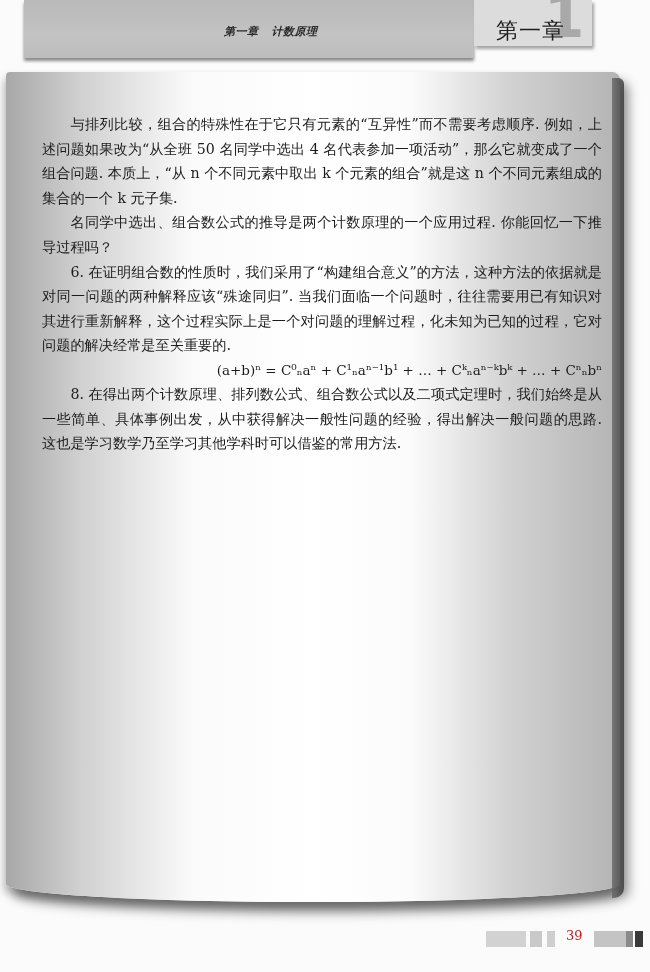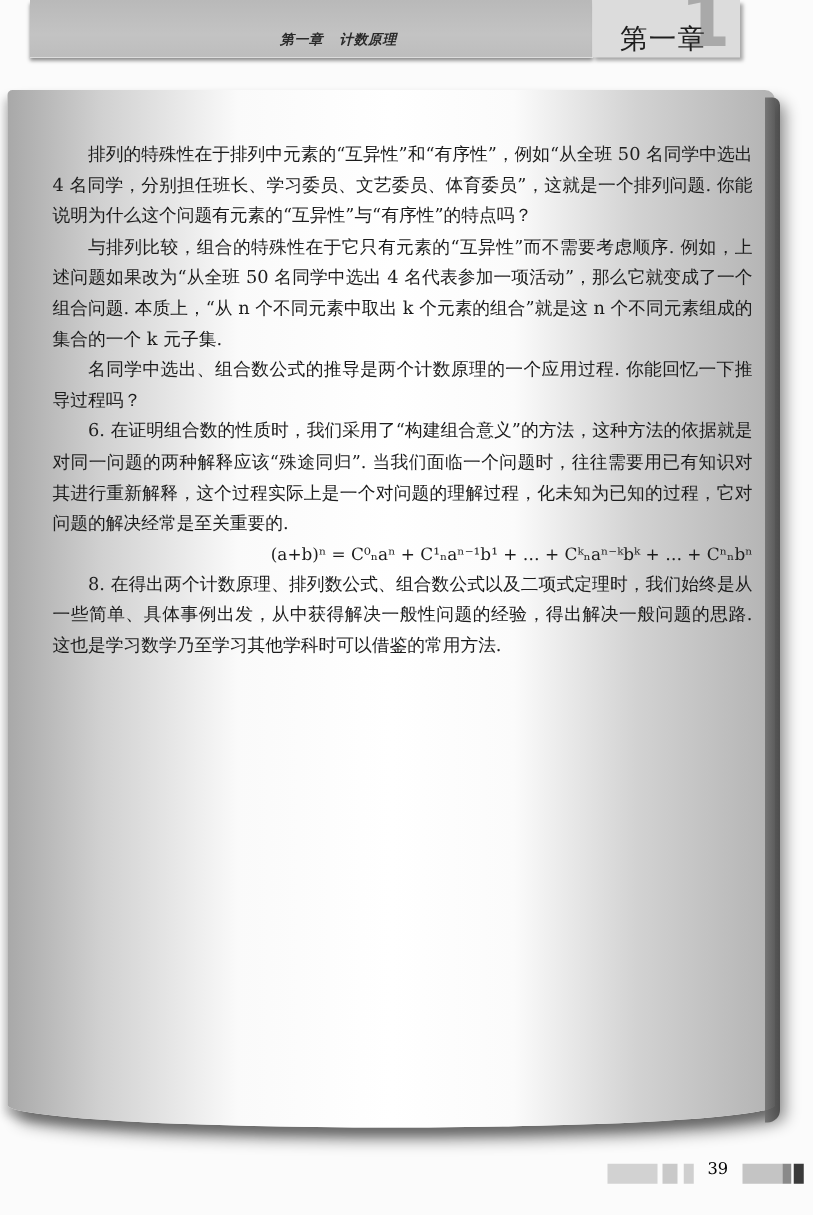--- a/index.html
+++ b/index.html
@@ -4,21 +4,21 @@
 <style>
   html, body { margin:0; padding:0; }
   body {
     width:650px; height:972px; position:relative; overflow:hidden;
     background:#fbfbfb;
     font-family: "DejaVu Serif", "Liberation Serif", serif;
     color:#1c1c1c;
   }
   
   .header-band {
-    position:absolute; left:24px; top:0; width:450px; height:46px;
+    position:absolute; left:24px; top:0; width:450px; height:58px;
     background:linear-gradient(180deg,#b9b9b9 0%,#c3c3c3 60%,#bdbdbd 100%);
     box-shadow:0 3px 3px rgba(0,0,0,0.45);
   }
   .header-running {
     position:absolute; left:200px; top:24px;
     font-family:"DejaVu Sans","Liberation Sans",sans-serif;
     font-size:11px; font-style:italic; font-weight:bold; color:#2a2a2a;
     letter-spacing:0.5px; white-space:pre;
   }
   .header-tab {
@@ -56,39 +56,38 @@
   .content p { margin:0; text-indent:2em; text-align:justify; }
   .formula {
     text-align:right; font-family:"DejaVu Serif","Liberation Serif",serif;
     font-size:13.5px; line-height:24px; padding-left:20px;
   }
   
   .footer { position:absolute; left:0; top:928px; width:650px; height:20px; }
   .fbar { position:absolute; top:3px; height:16px; }
   .page-number {
     position:absolute; left:566px; top:928px;
-    font-family:"DejaVu Serif","Liberation Serif",serif; font-size:13px; color:#000000;
+    font-family:"DejaVu Serif","Liberation Serif",serif; font-size:13px; color:#b91c1c;
   }
 </style>
 </head>
 <body>
 
 <div class="header-band">
   <span class="header-running">第一章   计数原理</span>
 </div>
 <div class="header-tab">
   <span class="header-tab-num">1</span>
   <span class="header-tab-title">第一章</span>
 </div>
 
 <div class="paper-sheet"></div>
 <div class="right-edge"></div>
 
 <div class="content">
-  <p>排列的特殊性在于排列中元素的“互异性”和“有序性”，例如“从全班 50 名同学中选出 4 名同学，分别担任班长、学习委员、文艺委员、体育委员”，这就是一个排列问题. 你能说明为什么这个问题有元素的“互异性”与“有序性”的特点吗？</p>
   <p>与排列比较，组合的特殊性在于它只有元素的“互异性”而不需要考虑顺序. 例如，上述问题如果改为“从全班 50 名同学中选出 4 名代表参加一项活动”，那么它就变成了一个组合问题. 本质上，“从 n 个不同元素中取出 k 个元素的组合”就是这 n 个不同元素组成的集合的一个 k 元子集.</p>
   <p>名同学中选出、组合数公式的推导是两个计数原理的一个应用过程. 你能回忆一下推导过程吗？</p>
   <p>6. 在证明组合数的性质时，我们采用了“构建组合意义”的方法，这种方法的依据就是对同一问题的两种解释应该“殊途同归”. 当我们面临一个问题时，往往需要用已有知识对其进行重新解释，这个过程实际上是一个对问题的理解过程，化未知为已知的过程，它对问题的解决经常是至关重要的.</p>
   <div class="formula">(a+b)ⁿ = C⁰ₙaⁿ + C¹ₙaⁿ⁻¹b¹ + … + Cᵏₙaⁿ⁻ᵏbᵏ + … + Cⁿₙbⁿ</div>
   <p>8. 在得出两个计数原理、排列数公式、组合数公式以及二项式定理时，我们始终是从一些简单、具体事例出发，从中获得解决一般性问题的经验，得出解决一般问题的思路. 这也是学习数学乃至学习其他学科时可以借鉴的常用方法.</p>
 </div>
 
 <div class="footer">
   <div class="fbar" style="left:486px;width:40px;background:#d2d2d2;"></div>
   <div class="fbar" style="left:530px;width:12px;background:#c9c9c9;"></div>

